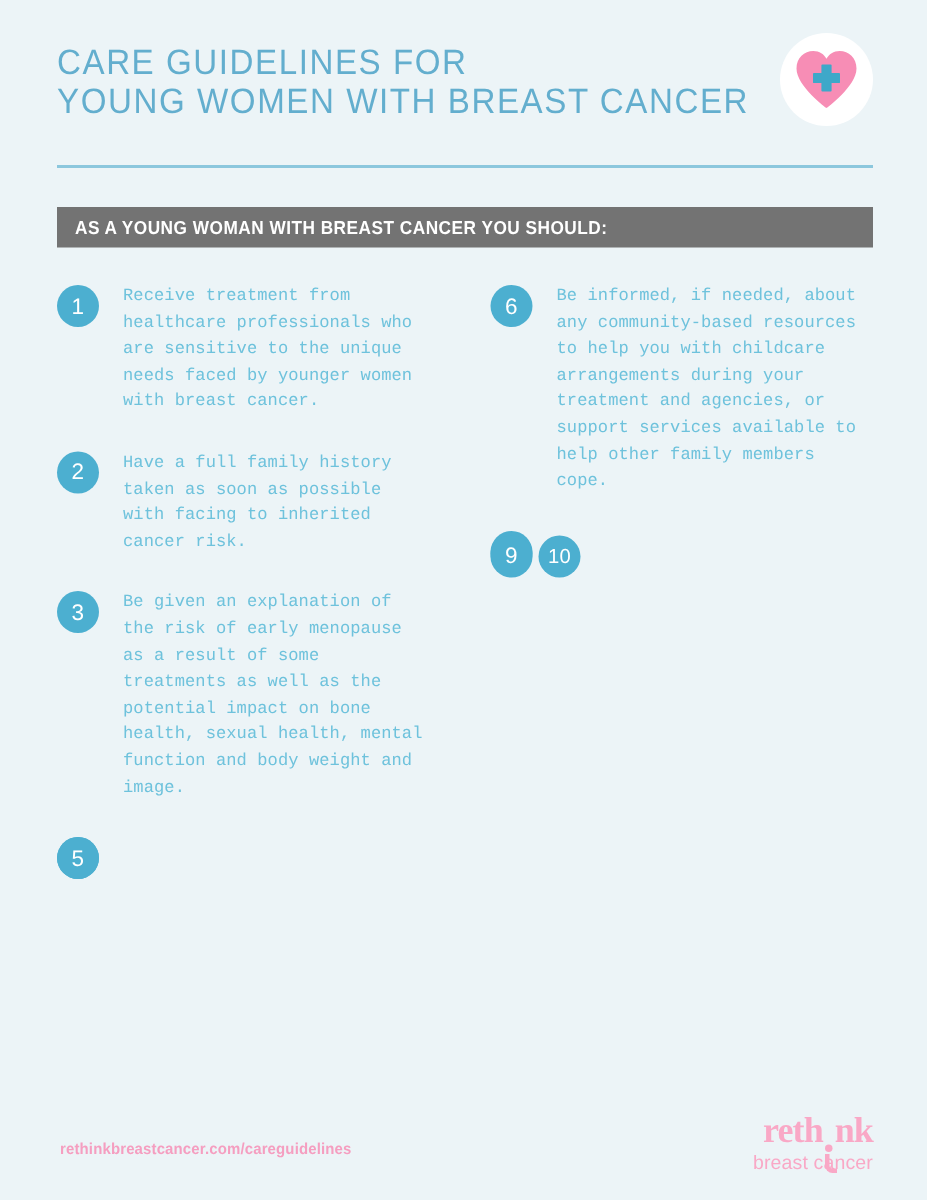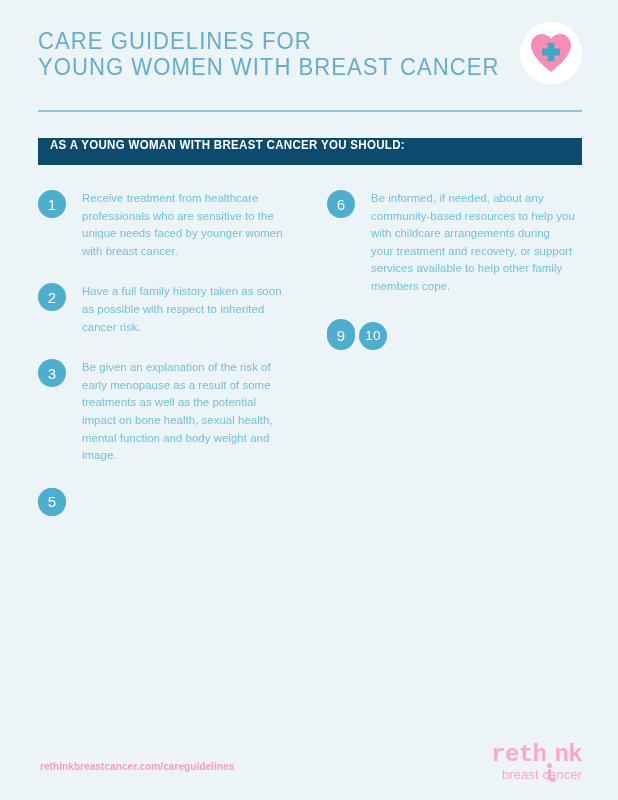--- a/index.html
+++ b/index.html
@@ -72,23 +72,23 @@
     background: #8cc7dd;
   }
 
   
   .banner {
     position: absolute;
     left: 38px;
     top: 138px;
     width: 544px;
     height: 27px;
-    background: #0c4a6e;
+    background: #737373;
     display: flex;
-    align-items: flex-start;
+    align-items: center;
   }
   .banner-text {
     font-family: "Liberation Sans Narrow", "Liberation Sans", sans-serif;
     font-weight: bold;
     font-size: 12.5px;
     letter-spacing: 0.35px;
     color: #ffffff;
     text-transform: uppercase;
     padding-left: 13px;
     transform: scaleX(0.92);
@@ -129,21 +129,21 @@
     font-size: 15px;
     font-weight: 400;
     display: flex;
     align-items: center;
     justify-content: center;
     letter-spacing: 0.2px;
   }
   .item-num.wide { font-size: 13.5px; }
 
   .item-text {
-    font-family: Liberation Sans, sans-serif;
+    font-family: Liberation Mono, monospace;
     font-size: 11.4px;
     line-height: 17.6px;
     color: #6ec2dc;
     letter-spacing: 0.05px;
   }
 
   
   .footer-url {
     position: absolute;
     left: 40px;
@@ -157,21 +157,21 @@
     transform-origin: left center;
     white-space: nowrap;
   }
   .footer-logo {
     position: absolute;
     right: 36px;
     top: 742px;
     text-align: right;
   }
   .footer-logo-main {
-    font-family: Liberation Mono, monospace;
+    font-family: Liberation Serif, serif;
     font-size: 24px;
     font-weight: bold;
     color: #f9a8c6;
     letter-spacing: -0.6px;
     line-height: 25px;
     position: relative;
   }
   .footer-logo-main .dot-i {
     display: inline-block;
     position: relative;
@@ -233,38 +233,38 @@
 
   <div class="columns">
 
     <div class="col col-left">
       <div class="item">
         <div class="item-num">1</div>
         <div class="item-text">Receive treatment from healthcare professionals who are sensitive to the unique needs faced by younger women with breast cancer.</div>
       </div>
       <div class="item">
         <div class="item-num">2</div>
-        <div class="item-text">Have a full family history taken as soon as possible with respect to inherited cancer risk.</div>
+        <div class="item-text">Have a full family history taken as soon as possible with facing to inherited cancer risk.</div>
       </div>
       <div class="item">
         <div class="item-num">3</div>
         <div class="item-text">Be given an explanation of the risk of early menopause as a result of some treatments as well as the potential impact on bone health, sexual health, mental function and body weight and image.</div>
       </div>
       <div class="item">
         <div class="item-num">4</div>
       </div>
       <div class="item">
         <div class="item-num">5</div>
       </div>
     </div>
 
     <div class="col col-right">
       <div class="item">
         <div class="item-num">6</div>
-        <div class="item-text">Be informed, if needed, about any community-based resources to help you with childcare arrangements during your treatment and recovery, or support services available to help other family members cope.</div>
+        <div class="item-text">Be informed, if needed, about any community-based resources to help you with childcare arrangements during your treatment and agencies, or support services available to help other family members cope.</div>
       </div>
       <div class="item" style="margin-top:18px;">
         <div class="item-num">7</div>
       </div>
       <div class="item" style="margin-top:24px;">
         <div class="item-num">8</div>
       </div>
       <div class="item" style="margin-top:26px;">
         <div class="item-num">9</div>
       </div>

